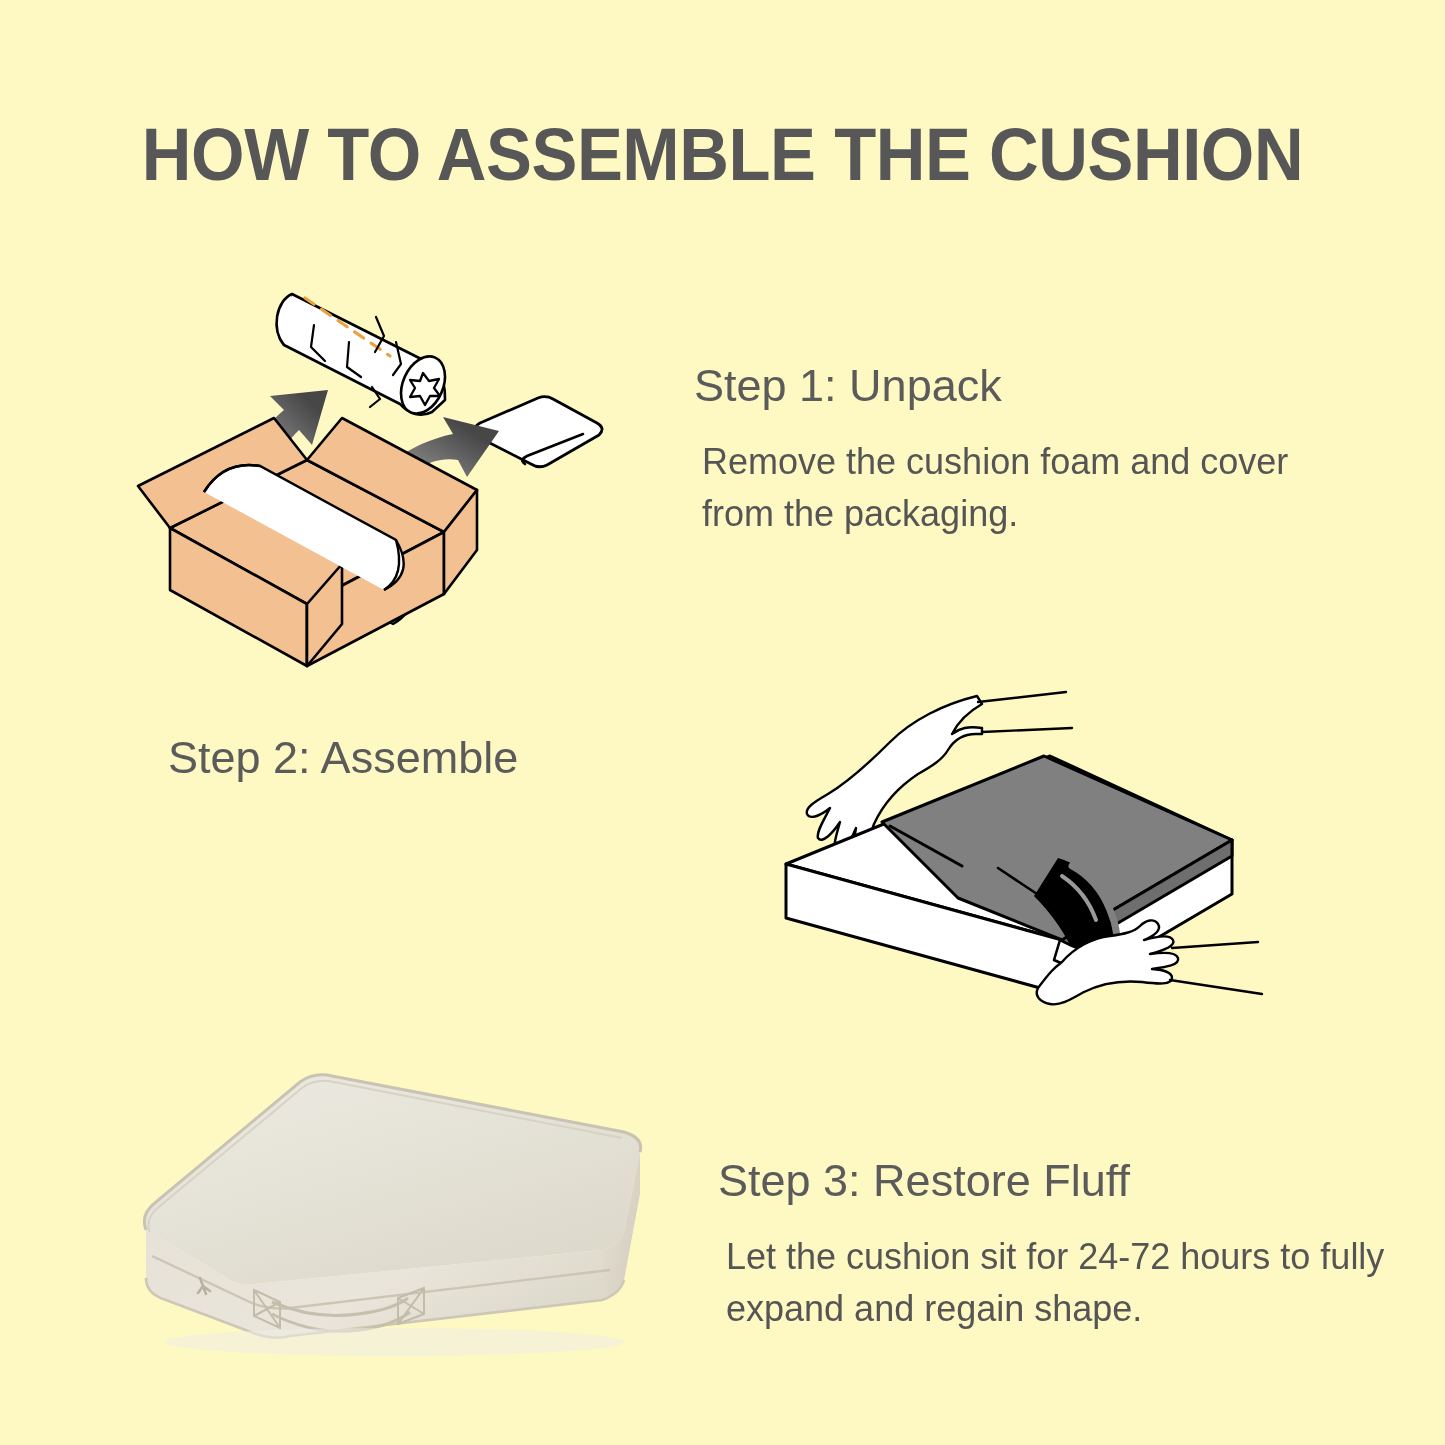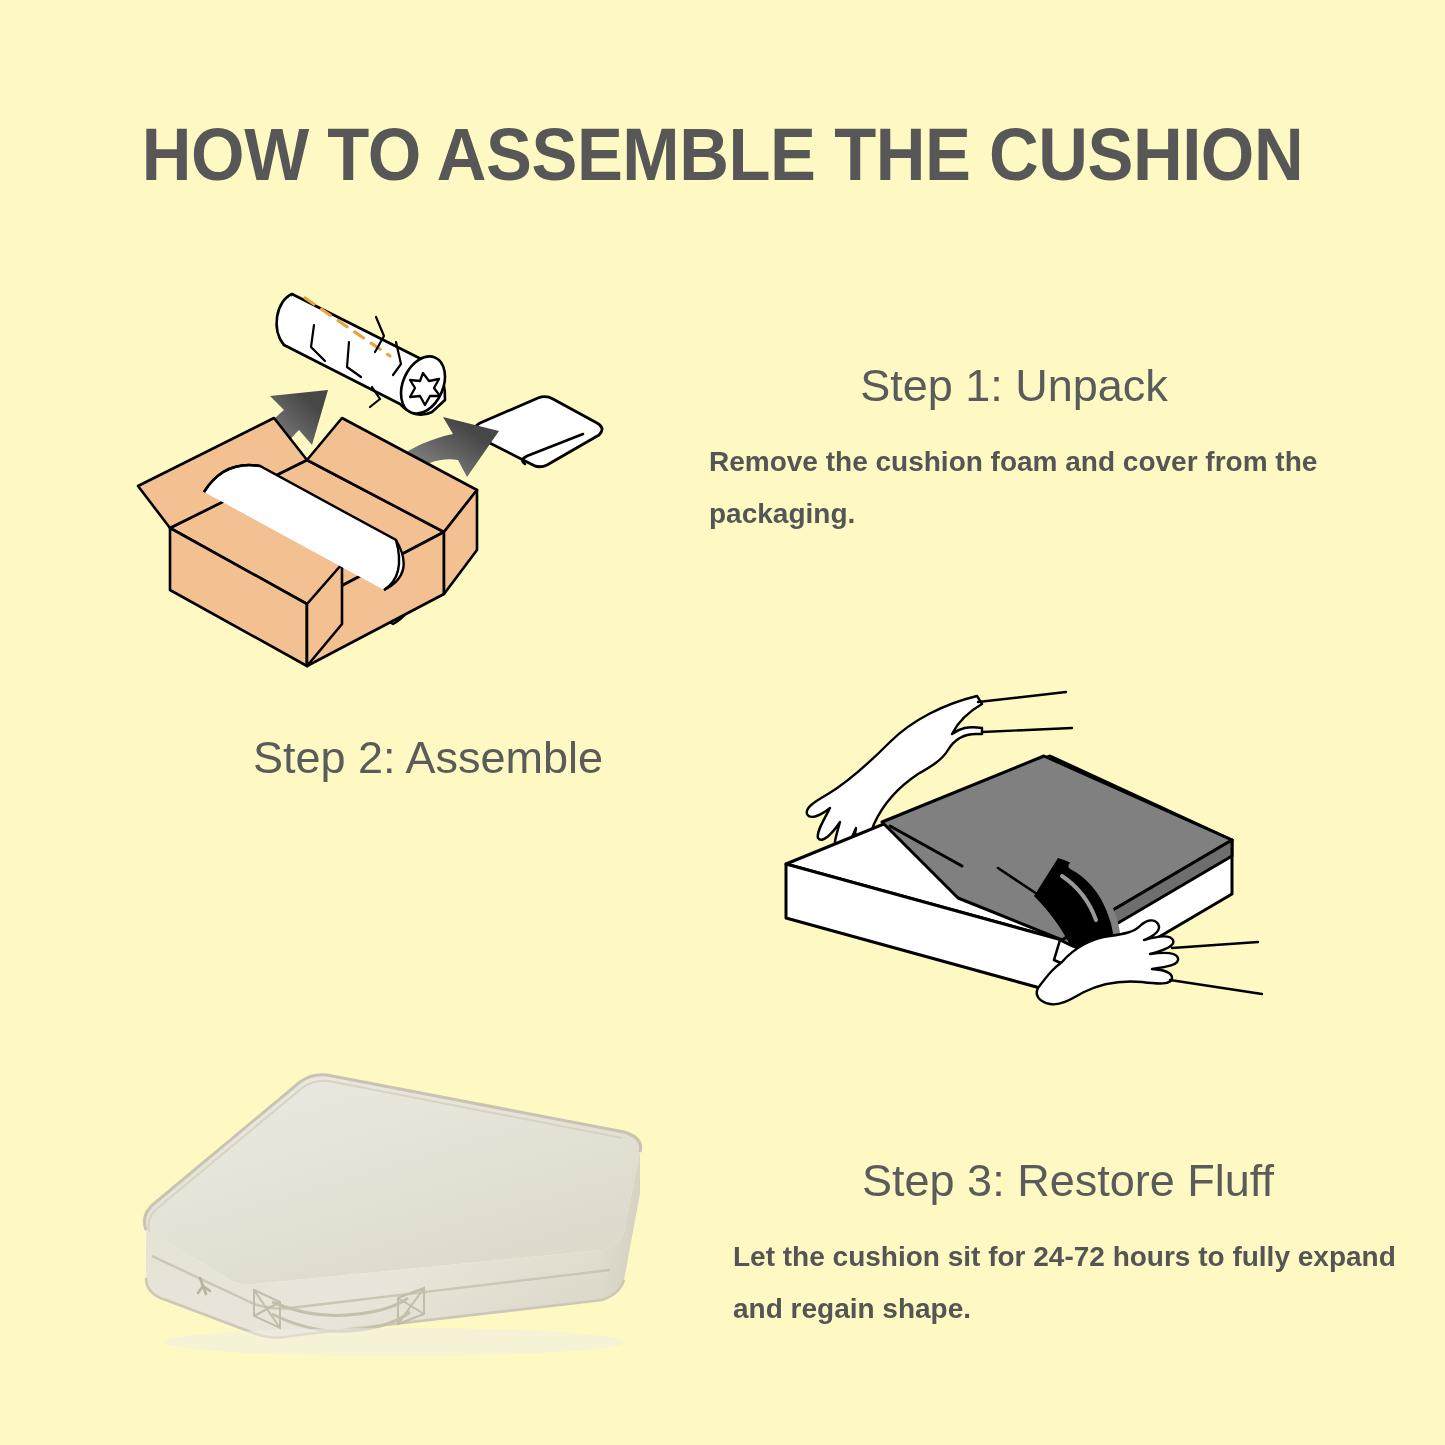--- a/index.html
+++ b/index.html
@@ -40,29 +40,28 @@
   
   .step-text { position: absolute; }
   .step-heading {
     font-family: "Liberation Sans", sans-serif;
     font-weight: normal;
     font-size: 45px;
     line-height: 56px;
     color: #5b5b5b;
     white-space: nowrap;
     margin: 0 0 22px 0;
-    text-align: center;
   }
   .step-body {
     font-family: "Liberation Sans", sans-serif;
-    font-weight: bold;
-    font-size: 28px;
+    font-weight: normal;
+    font-size: 36px;
     line-height: 52px;
     color: #555555;
-    margin: 15px;
+    margin: 8px;
   }
 
   #step1-text { left: 694px; top: 358px; width: 640px; }
   #step2-text { left: 168px; top: 730px; width: 520px; }
   #step3-text { left: 718px; top: 1153px; width: 700px; }
 
   
   .illus { position: absolute; }
   #illus-unpack   { left: 132px; top: 232px;  width: 500px; height: 430px; }
   #illus-assemble { left: 772px; top: 690px;  width: 490px; height: 370px; }

